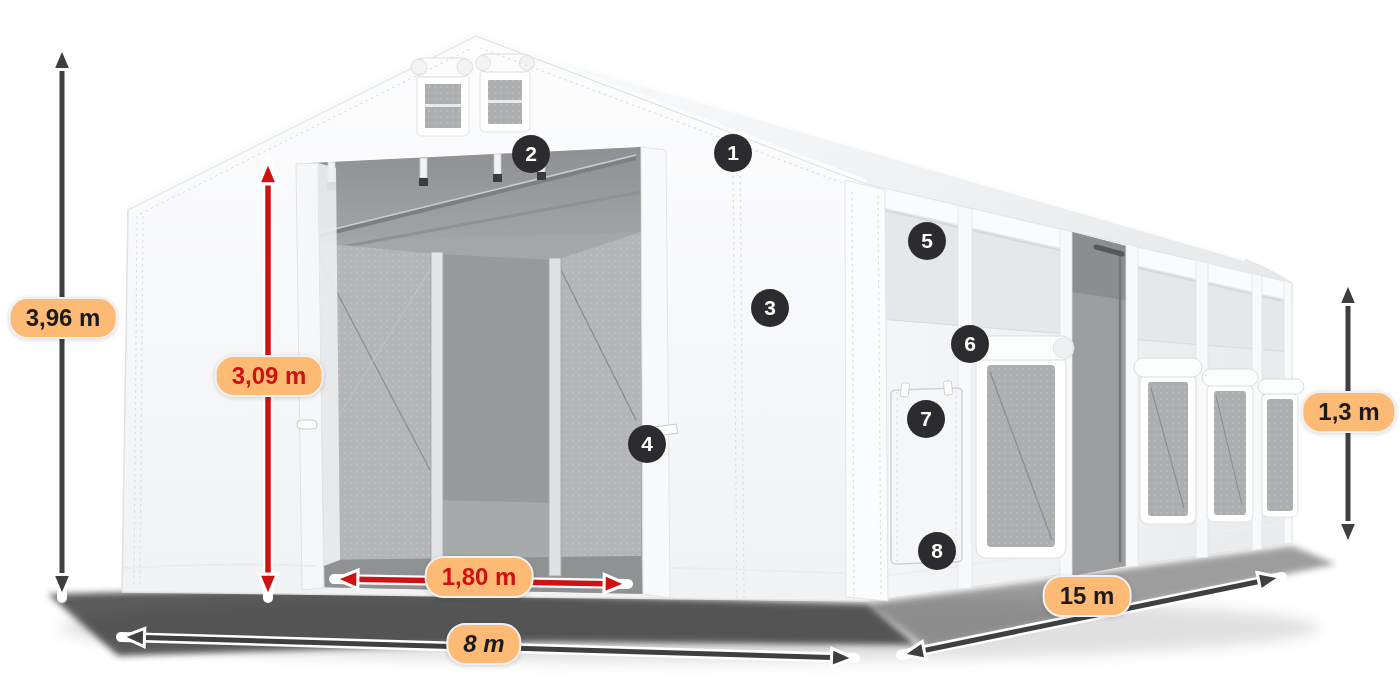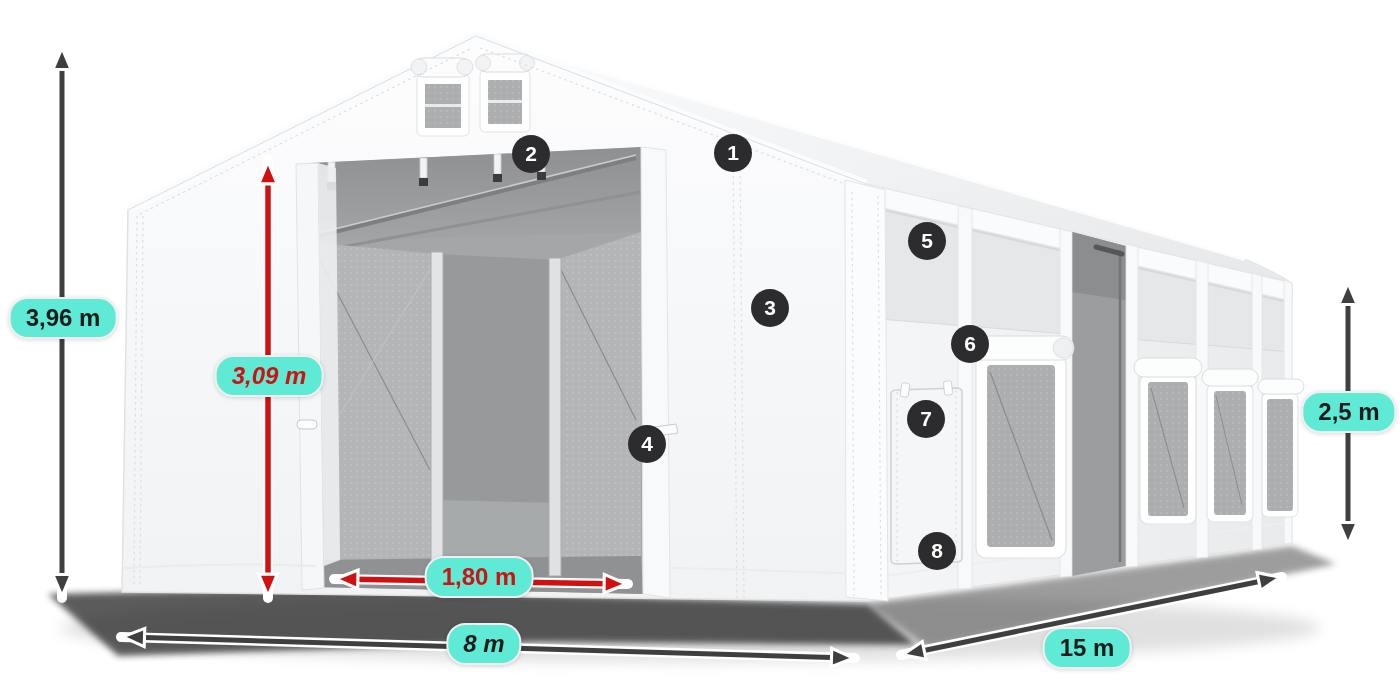--- a/index.html
+++ b/index.html
@@ -3,21 +3,21 @@
 <meta charset="utf-8">
 <style>
   html,body{margin:0;padding:0;background:#ffffff;}
   .stage{
     position:relative;width:1400px;height:700px;overflow:hidden;
     background:#ffffff;font-family:"Liberation Sans",sans-serif;
   }
   .stage svg{position:absolute;left:0;top:0;}
   .dim-pill{
     position:absolute;transform:translate(-50%,-50%);
-    background:#5eead4;color:#1b1b1b;
+    background:#fdba74;color:#1b1b1b;
     font-weight:bold;font-size:24px;line-height:1;
     padding:7px 15px;border-radius:19px;white-space:nowrap;
     border:2px solid #f0f0f0;
     box-shadow:0 1px 4px rgba(0,0,0,.16);
     z-index:6;
   }
   .dim-pill.red{color:#d01111;}
   .badge{
     position:absolute;transform:translate(-50%,-50%);
     width:38px;height:38px;border-radius:50%;
@@ -250,25 +250,25 @@
     <line class="case" x1="901" y1="655" x2="1282" y2="577"></line>
     <line class="shaft dark" x1="907" y1="654" x2="1276" y2="578" marker-start="url(#mD)" marker-end="url(#mD)"></line>
   </g>
   <g>
     <line class="case" x1="1348" y1="281" x2="1348" y2="546"></line>
     <line class="shaft dark" x1="1348" y1="287" x2="1348" y2="540" marker-start="url(#mD)" marker-end="url(#mD)"></line>
   </g>
 </svg>
 
 <div class="dim-pill" style="left:63px;top:318px;">3,96 m</div>
-<div class="dim-pill red" style="left:269px;top:376px;font-style:italic;">3,09 m</div>
+<div class="dim-pill red" style="left:269px;top:376px;">3,09 m</div>
 <div class="dim-pill red" style="left:479px;top:577px;">1,80 m</div>
 <div class="dim-pill" style="left:484px;top:644px;font-style:italic;">8 m</div>
-<div class="dim-pill" style="left:1087px;top:648px;">15 m</div>
-<div class="dim-pill" style="left:1349px;top:412px;">2,5 m</div>
+<div class="dim-pill" style="left:1087px;top:596px;">15 m</div>
+<div class="dim-pill" style="left:1349px;top:412px;">1,3 m</div>
 
 <div class="badge" style="left:733px;top:153px;">1</div>
 <div class="badge" style="left:531px;top:154px;">2</div>
 <div class="badge" style="left:770px;top:308px;">3</div>
 <div class="badge" style="left:647px;top:444px;">4</div>
 <div class="badge" style="left:927px;top:241px;">5</div>
 <div class="badge" style="left:970px;top:344px;">6</div>
 <div class="badge" style="left:926px;top:419px;">7</div>
 <div class="badge" style="left:937px;top:551px;">8</div>
 

